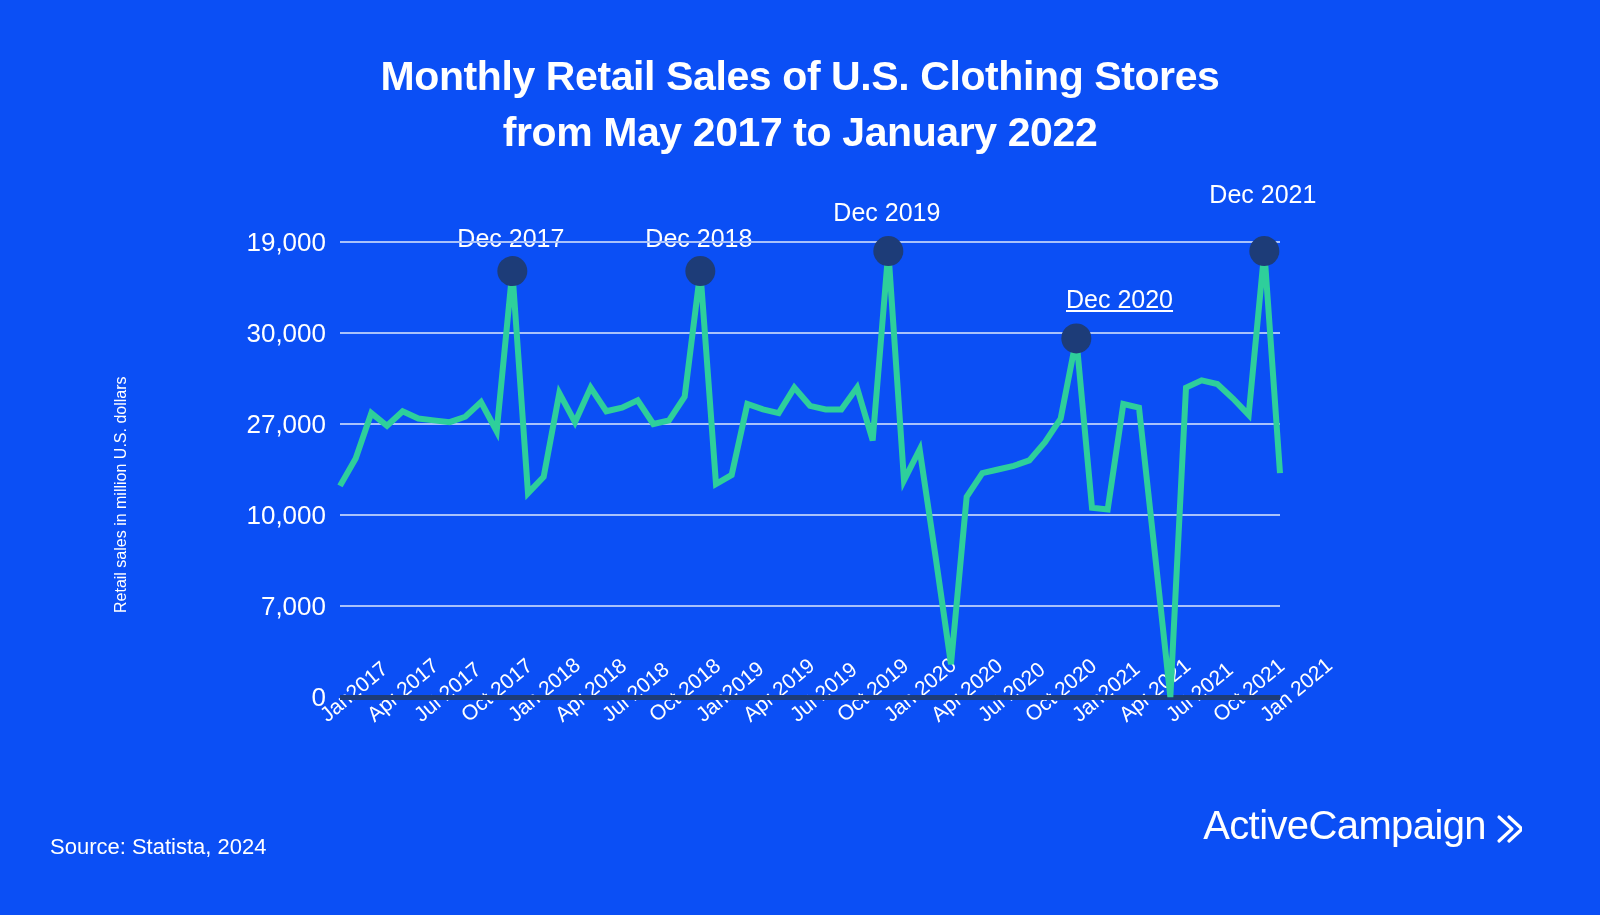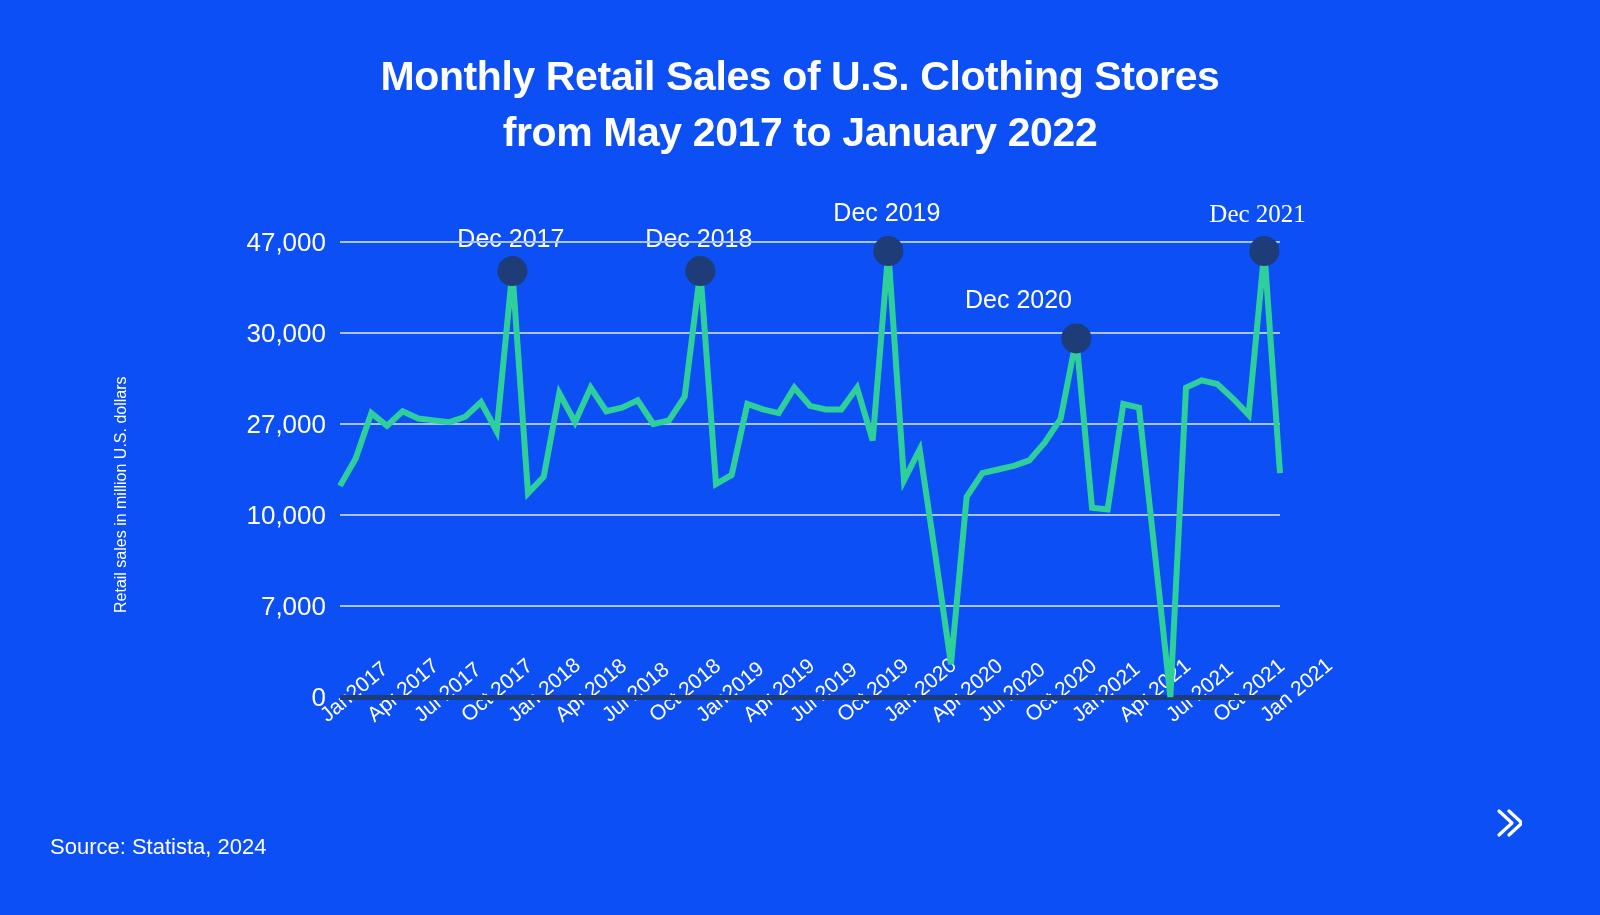--- a/index.html
+++ b/index.html
@@ -163,21 +163,21 @@
   <div class="title-block">
     <span class="title-line">Monthly Retail Sales of U.S. Clothing Stores</span>
     <span class="title-line">from May 2017 to January 2022</span>
   </div>
 
   <div class="y-axis-title">
     <span class="y-axis-title-inner">Retail sales in million U.S. dollars</span>
   </div>
 
   <div id="y-ticks">
-      <div class="y-tick" style="top: 198px;">47,000</div>
+      <div class="y-tick" style="top: 198px;">19,000</div>
       <div class="y-tick" style="top: 289px;">30,000</div>
       <div class="y-tick" style="top: 380px;">27,000</div>
       <div class="y-tick" style="top: 471px;">10,000</div>
       <div class="y-tick" style="top: 562px;">7,000</div>
       <div class="y-tick" style="top: 653px;">0</div>
     </div>
 
   <div id="x-ticks">
       <div class="x-tick" style="left: 316px;">Jan2017</div>
       <div class="x-tick" style="left: 363px;">Apr 2017</div>
@@ -199,22 +199,22 @@
       <div class="x-tick" style="left: 1115px;">Apr 2021</div>
       <div class="x-tick" style="left: 1162px;">Jul 2021</div>
       <div class="x-tick" style="left: 1209px;">Oct 2021</div>
       <div class="x-tick" style="left: 1256px;">Jan 2021</div>
     </div>
 
   <div id="annotations">
       <div class="annotation" style="left: 457.333px; top: 194.12px; text-align: right;">Dec 2017</div>
       <div class="annotation" style="left: 645.333px; top: 194.12px;">Dec 2018</div>
       <div class="annotation" style="left: 833.333px; top: 168.1px;">Dec 2019</div>
-      <div class="annotation" style="left: 965px; top: 255.46px;">Dec 2020</div>
-      <div class="annotation" style="left: 1209.33px; top: 170px; font-family: Liberation Serif, serif;">Dec 2021</div>
+      <div class="annotation" style="left: 1066px; top: 255.46px; text-decoration: underline;">Dec 2020</div>
+      <div class="annotation" style="left: 1209.33px; top: 150px;">Dec 2021</div>
     </div>
 
   <div class="plot-area">
     <div id="gridlines">
         <div class="gridline" style="top: -1px;"></div>
         <div class="gridline" style="top: 90px;"></div>
         <div class="gridline" style="top: 181px;"></div>
         <div class="gridline" style="top: 272px;"></div>
         <div class="gridline" style="top: 363px;"></div>
         <div class="axis-line" style="top: 453px;"></div>
@@ -226,20 +226,21 @@
           <circle cx="360.33" cy="29.12" r="15" class="marker-dot"></circle>
           <circle cx="548.33" cy="9.10" r="15" class="marker-dot"></circle>
           <circle cx="736.33" cy="96.46" r="15" class="marker-dot"></circle>
           <circle cx="924.33" cy="9.10" r="15" class="marker-dot"></circle>
         </g>
     </svg>
   </div>
 
   <div class="source-note">Source: Statista, 2024</div>
   <div class="brand-logo">
+    <span>ActiveCampaign</span>
     <span class="brand-chevron">
       <svg viewBox="0 0 26 32" width="26" height="32" aria-hidden="true">
         <path d="M3 4 L16 16 L3 28" fill="none" stroke="#ffffff" stroke-width="3.2" stroke-linecap="round" stroke-linejoin="round"></path>
         <path d="M13 4 L26 16 L13 28" fill="none" stroke="#ffffff" stroke-width="3.2" stroke-linecap="round" stroke-linejoin="round"></path>
       </svg>
     </span>
   </div>
 
 </div>
 

